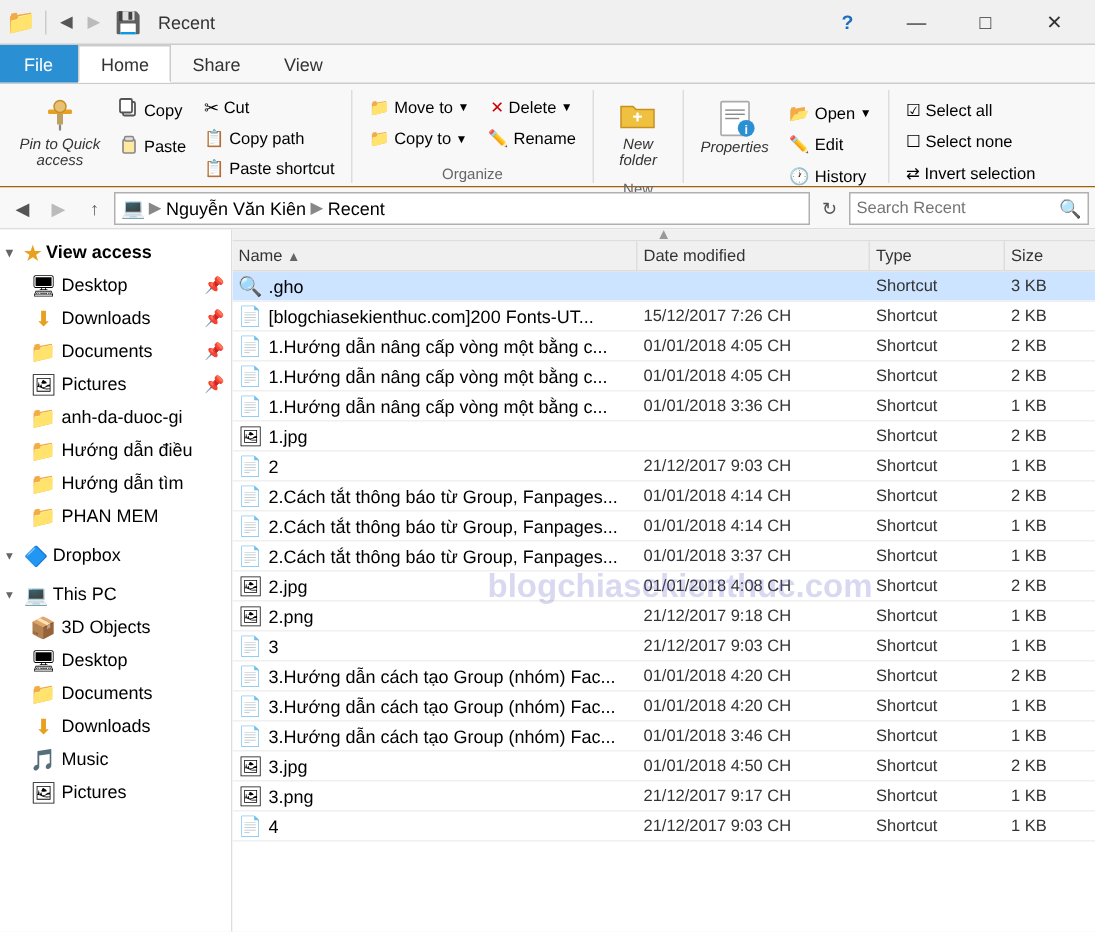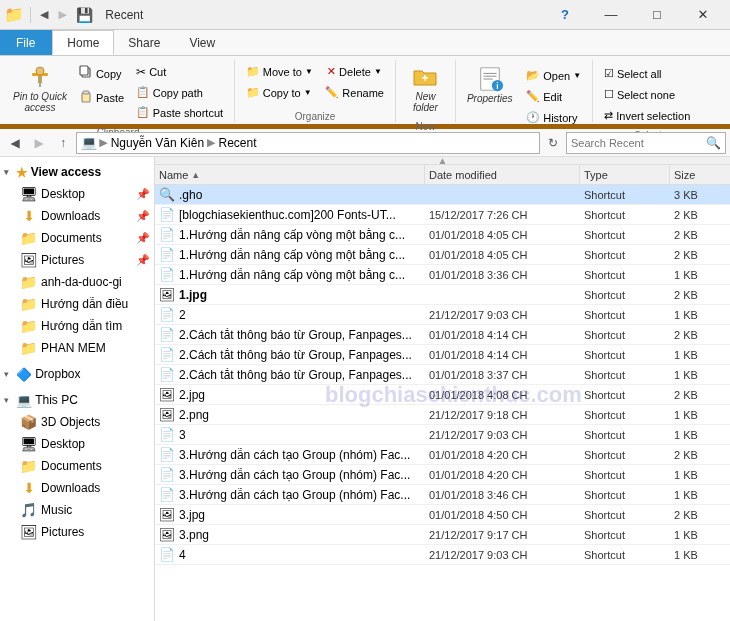--- a/index.html
+++ b/index.html
@@ -5,21 +5,21 @@
     * { margin: 0; padding: 0; box-sizing: border-box; }
     body { font-family: 'Segoe UI', Arial, sans-serif; font-size: 12px; background: #f0f0f0; width: 730px; height: 621px; overflow: hidden; }
 
     
     .title-bar { background: #f0f0f0; height: 30px; display: flex; align-items: center; justify-content: space-between; padding: 0 4px; border-bottom: 1px solid #ccc; }
     .title-bar-left { display: flex; align-items: center; gap: 4px; }
     .title-bar-controls { display: flex; }
     .title-bar-btn { width: 46px; height: 30px; display: flex; align-items: center; justify-content: center; font-size: 13px; cursor: pointer; color: #333; }
 
     
-    .ribbon { background: #f8f8f8; border-bottom: 5px solid #a16207; }
+    .ribbon { background: #f8f8f8; border-bottom: 1px solid #a16207; }
     .ribbon-tabs { display: flex; height: 26px; border-bottom: 1px solid #ccc; }
     .ribbon-tab { padding: 0 14px; height: 100%; display: flex; align-items: center; font-size: 12px; cursor: pointer; color: #333; border-right: 1px solid transparent; }
     .ribbon-tab.active { background: white; border: 1px solid #ccc; border-bottom: 1px solid white; margin-bottom: -1px; z-index: 1; }
     .ribbon-tab.file { background: #2b8fd4; color: white; padding: 0 16px; }
     .ribbon-content { display: flex; padding: 4px 2px 2px 2px; gap: 0; }
     .ribbon-group { display: flex; flex-direction: column; border-right: 1px solid #ddd; padding: 0 6px; min-width: 60px; }
     .ribbon-group-items { display: flex; gap: 2px; flex: 1; align-items: flex-start; }
     .ribbon-group-label { font-size: 10px; color: #666; text-align: center; margin-top: 2px; padding-top: 2px; border-top: 1px solid transparent; }
     .ribbon-btn { display: flex; flex-direction: column; align-items: center; padding: 2px 4px; cursor: pointer; border: 1px solid transparent; border-radius: 2px; min-width: 36px; }
     .ribbon-btn-icon { width: 28px; height: 28px; display: flex; align-items: center; justify-content: center; font-size: 18px; }
@@ -425,21 +425,21 @@
       <span class="file-icon">📄</span>
       <span style="overflow:hidden;text-overflow:ellipsis;white-space:nowrap;">1.Hướng dẫn nâng cấp vòng một bằng c...</span>
     </div>
     <div class="file-row-date">01/01/2018 3:36 CH</div>
     <div class="file-row-type">Shortcut</div>
     <div class="file-row-size">1 KB</div>
   </div>
         <div class="file-row">
     <div class="file-row-name">
       <span class="file-icon">🖼</span>
-      <span style="overflow:hidden;text-overflow:ellipsis;white-space:nowrap;font-weight:bold;">1.jpg</span>
+      <span style="overflow:hidden;text-overflow:ellipsis;white-space:nowrap;">1.jpg</span>
     </div>
     <div class="file-row-type">Shortcut</div>
     <div class="file-row-size">2 KB</div>
   </div>
         <div class="file-row">
     <div class="file-row-name">
       <span class="file-icon">📄</span>
       <span style="overflow:hidden;text-overflow:ellipsis;white-space:nowrap;">2</span>
     </div>
     <div class="file-row-date">21/12/2017 9:03 CH</div>

